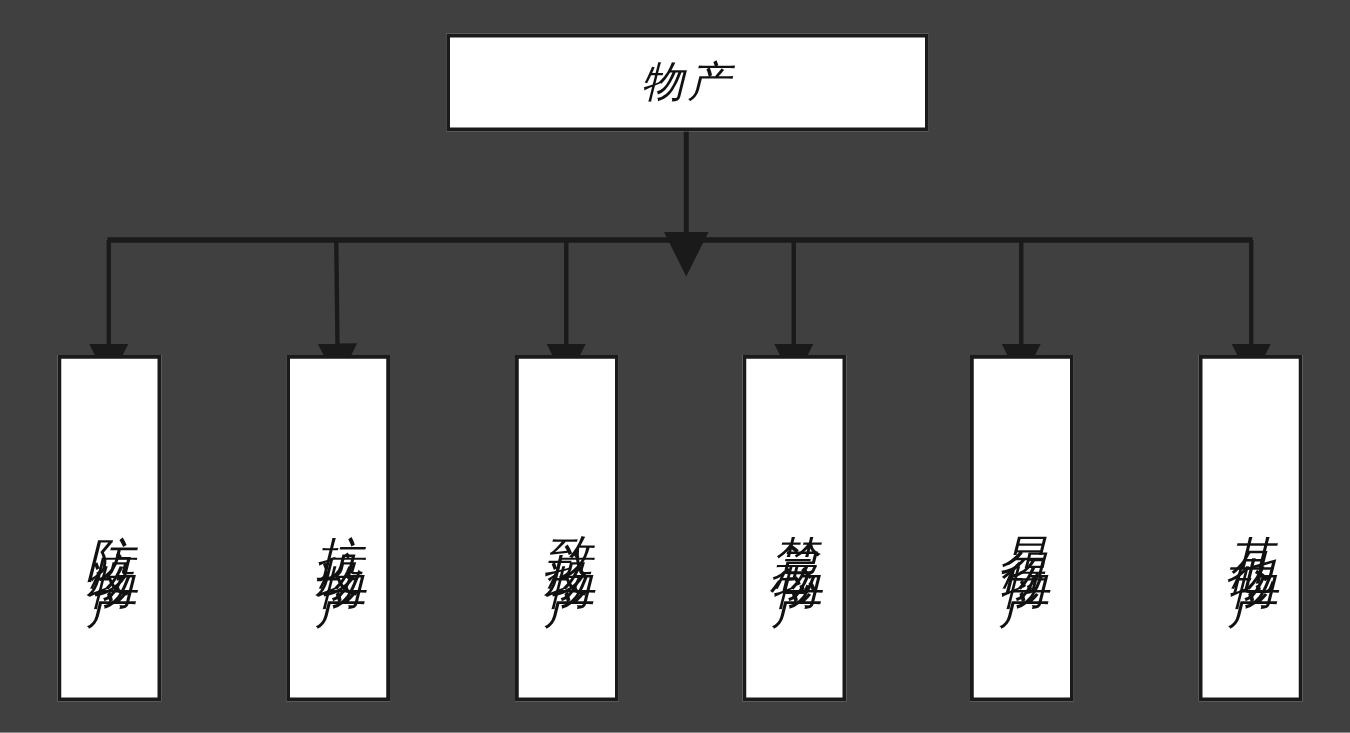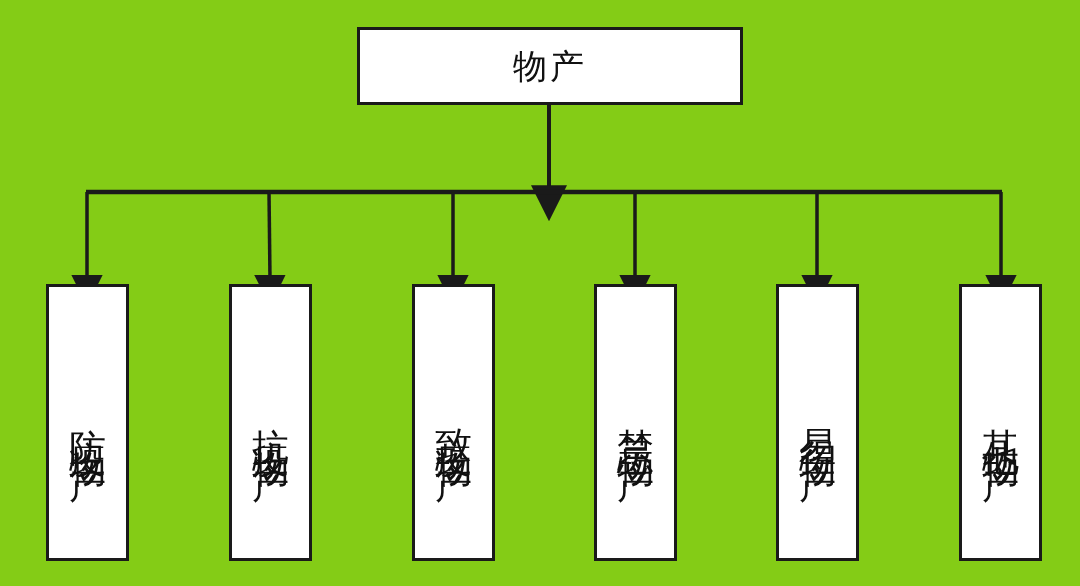--- a/index.html
+++ b/index.html
@@ -11,21 +11,22 @@
   body {
     width: 1080px;
     height: 586px;
     font-family: "DejaVu Serif", "Liberation Serif", serif;
     overflow: hidden;
   }
   #diagram-root {
     position: relative;
     width: 1080px;
     height: 586px;
-    background: #84cc16;
+    background: #404040;
+    font-style: italic;
   }
   #diagram-svg {
     position: absolute;
     left: 0;
     top: 0;
     width: 1080px;
     height: 586px;
   }
   .node-box {
     position: absolute;

